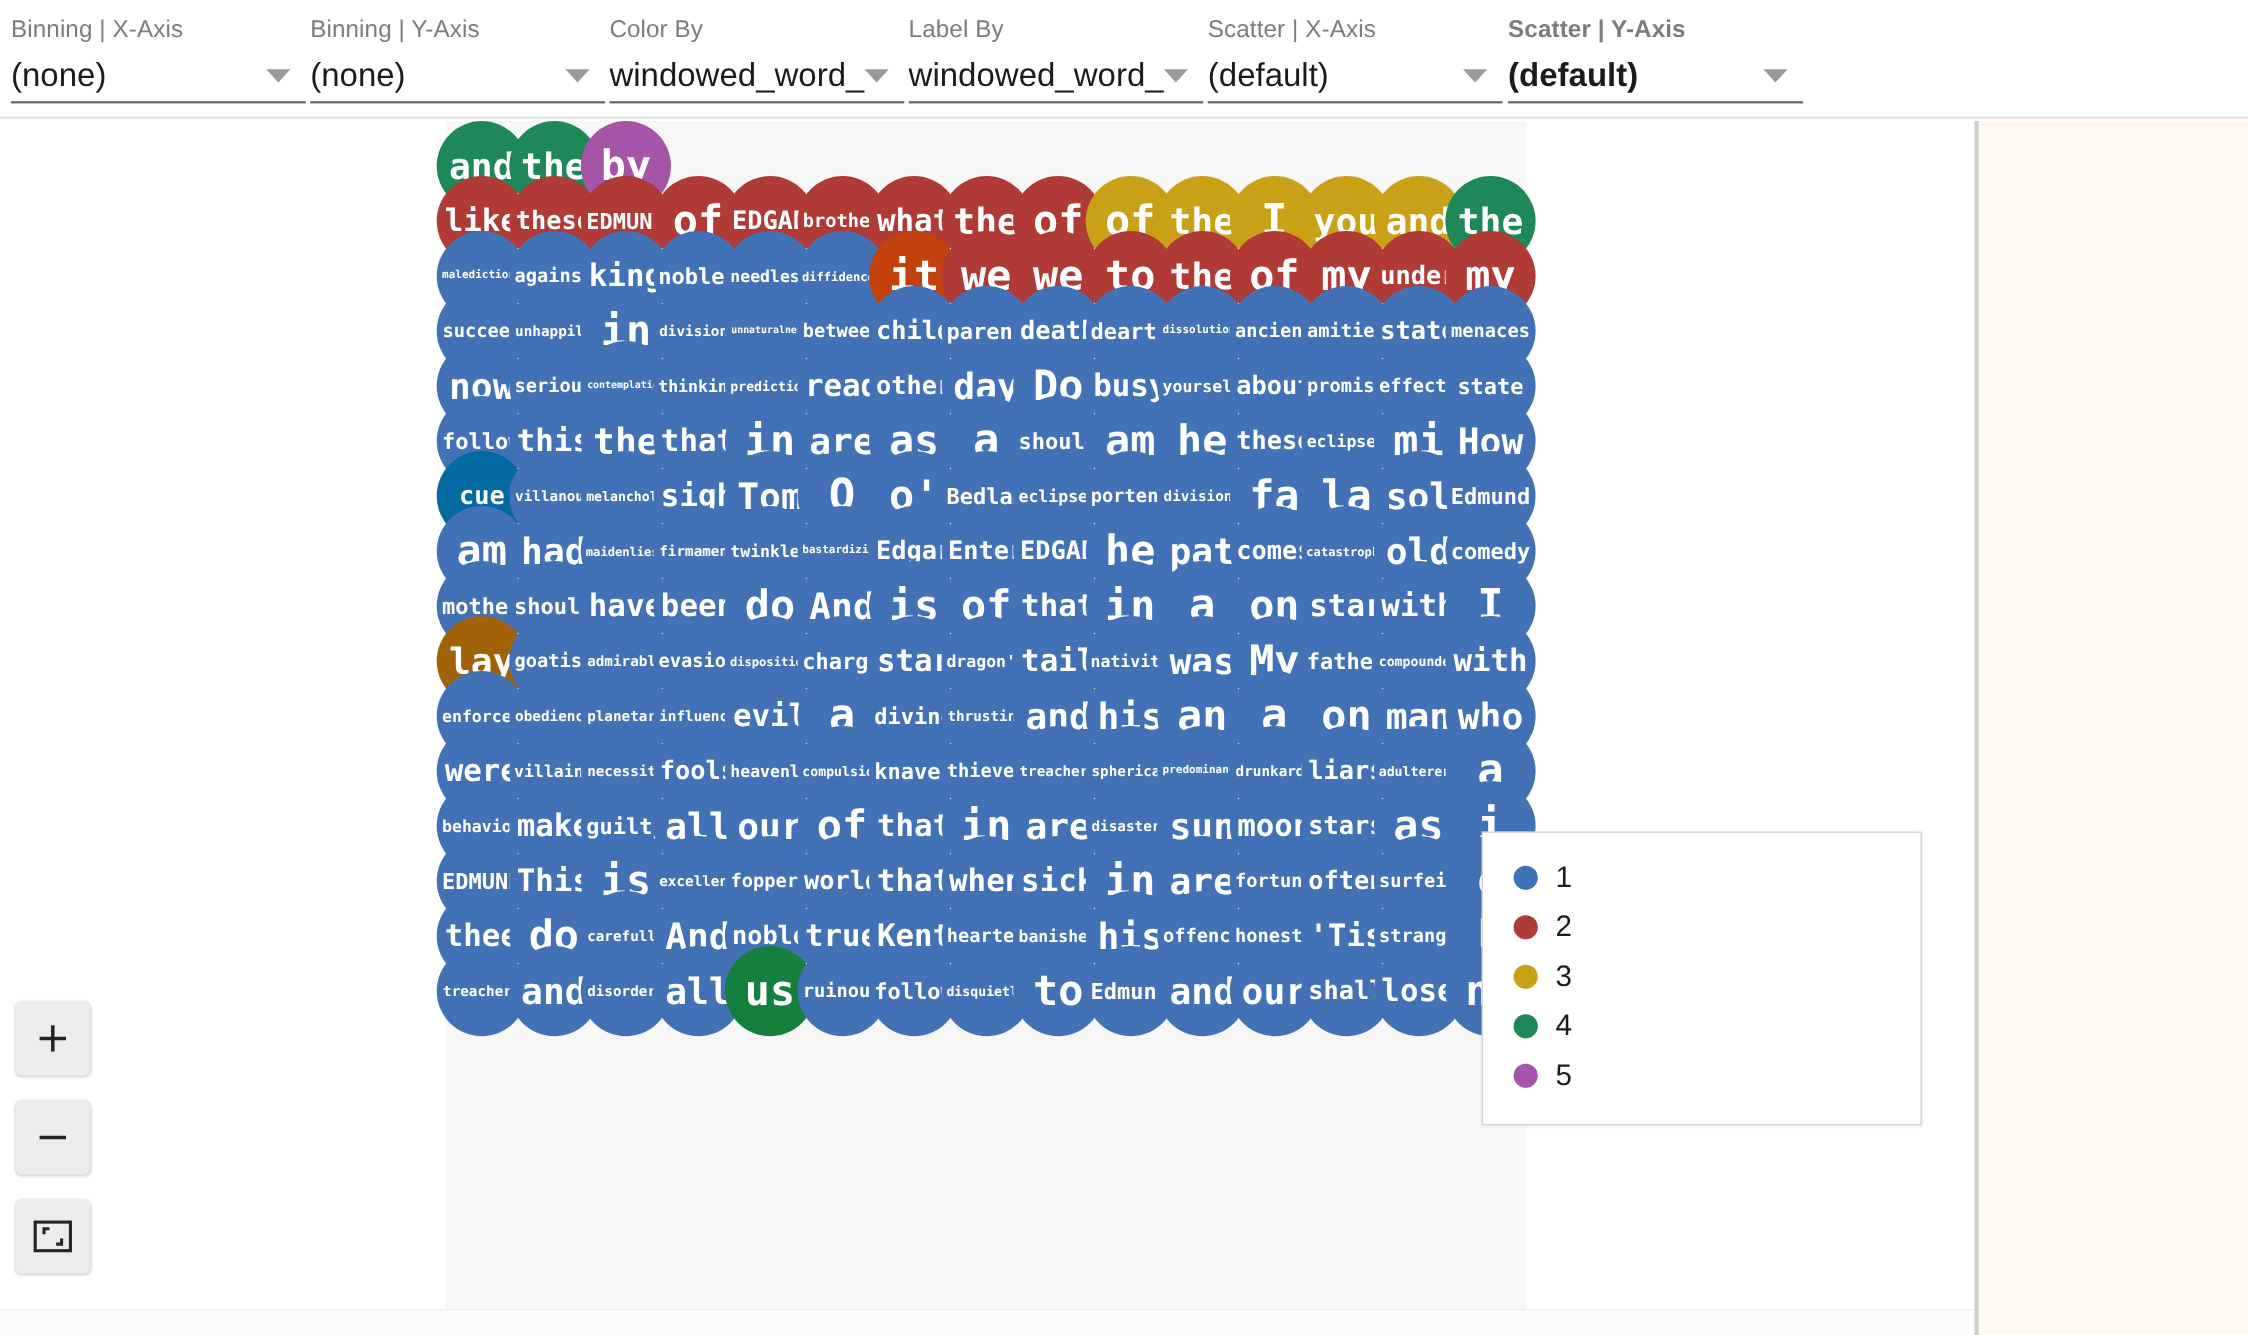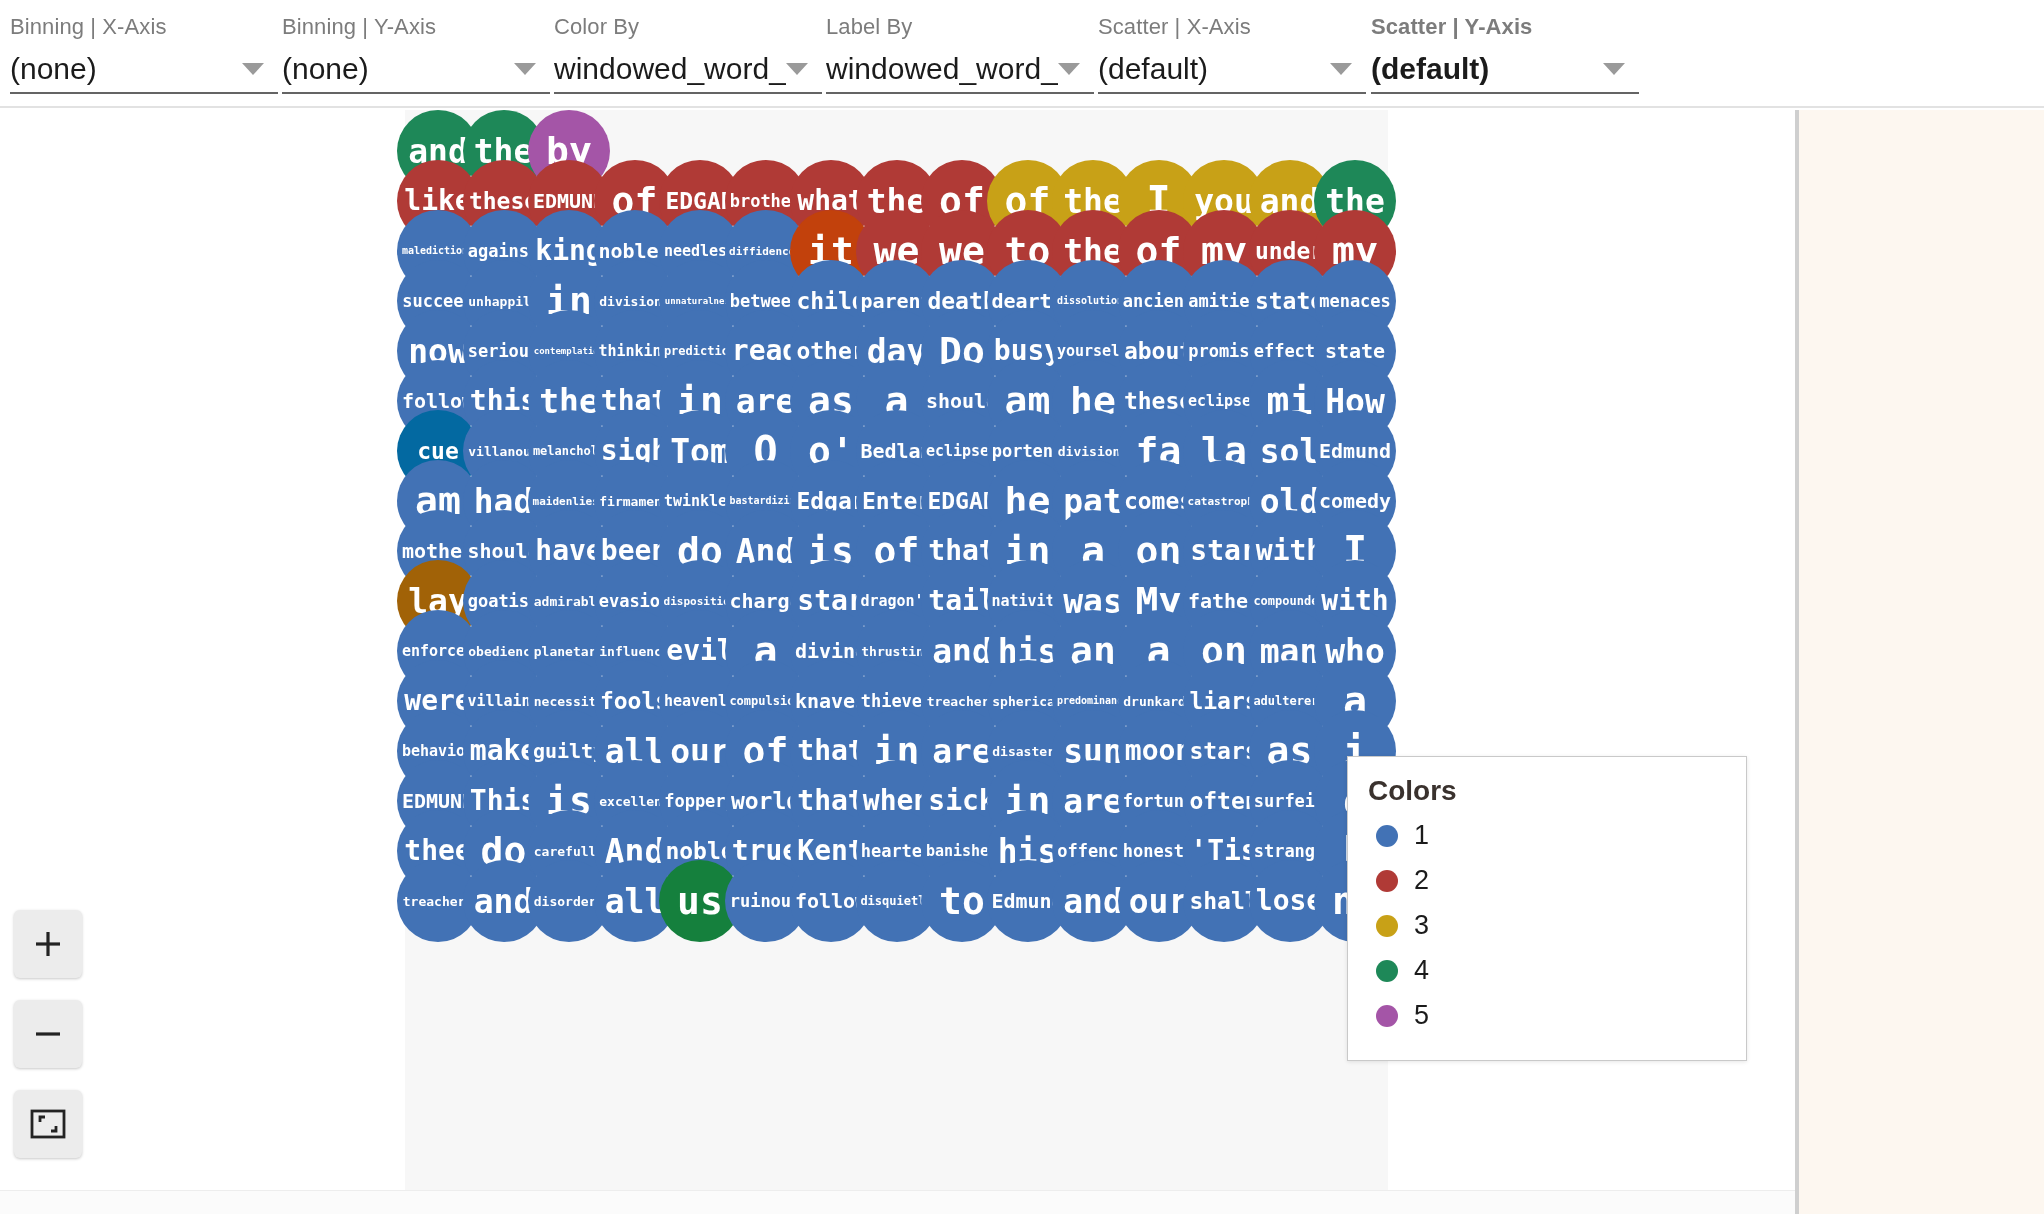--- a/index.html
+++ b/index.html
@@ -978,21 +978,20 @@
       <svg width="36" height="30" viewBox="0 0 36 30">
         <rect x="2" y="2" width="32" height="26" fill="none" stroke="#232323" stroke-width="2.8"></rect>
         <polyline points="10,13 10,8 15,8" fill="none" stroke="#232323" stroke-width="2.8"></polyline>
         <polyline points="26,17 26,22 21,22" fill="none" stroke="#232323" stroke-width="2.8"></polyline>
       </svg>
     </div>
   </div>
 
   <div class="legend">
     <div class="legend-body">
-      <div class="legend-section-title">Colors</div>
       <div id="legend-items">
           <div class="legend-item">
             <span class="legend-swatch" style="background: rgb(66, 114, 181);"></span>
             <span class="legend-item-label">1</span>
           </div>
           <div class="legend-item">
             <span class="legend-swatch" style="background: rgb(176, 58, 54);"></span>
             <span class="legend-item-label">2</span>
           </div>
           <div class="legend-item">

